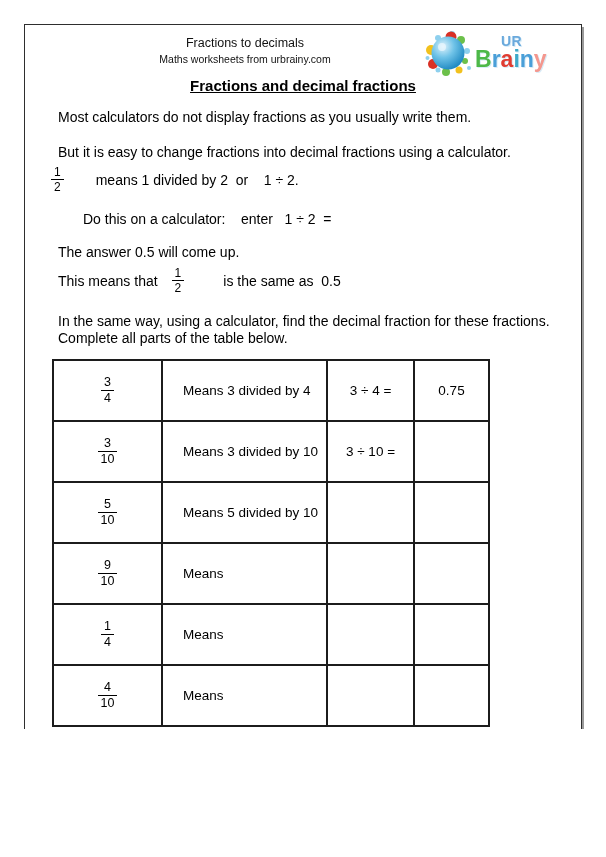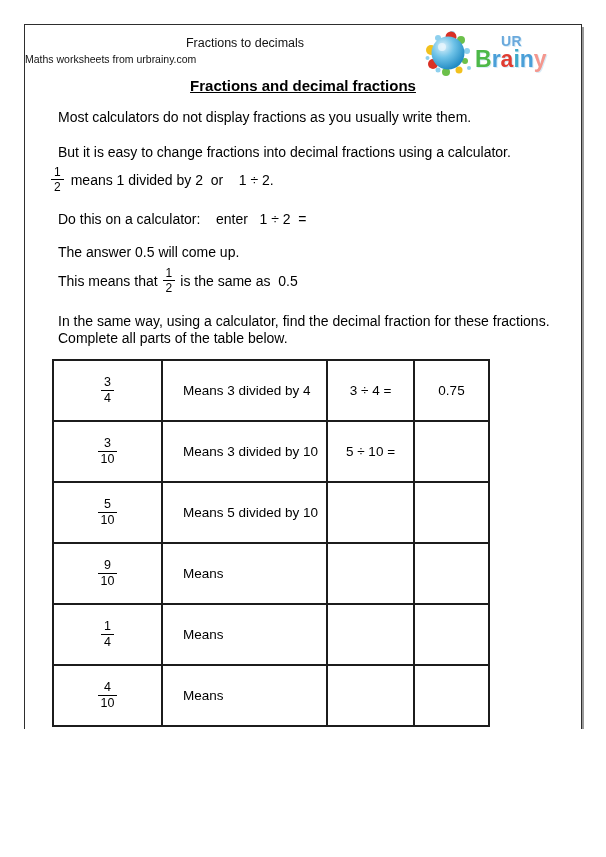--- a/index.html
+++ b/index.html
@@ -6,46 +6,46 @@
   html,body { background:#ffffff; }
   .canvas {
     position:relative; width:606px; height:729px; background:#ffffff;
     font-family:"Liberation Sans", sans-serif; color:#000;
   }
   .page {
     position:absolute; left:24px; top:24px; width:558px; height:808px;
     background:#fff; border:1.5px solid #2e2e2e;
     box-shadow:2px 3px 0 #9a9a9a;
   }
-  .pre { white-space:pre-wrap; }
+  .pre { white-space:pre-wrap;margin-left:25px; }
 
   
   .hdr-title { position:absolute; top:11px; left:0; width:440px; text-align:center; font-size:12.5px; color:#111; }
-  .hdr-sub   { position:absolute; top:28px; left:0; width:440px; text-align:left; font-size:10.5px; color:#111; }
+  .hdr-sub   { position:absolute; top:28px; left:0; width:440px; text-align:center; font-size:10.5px; color:#111; }
   .heading   { position:absolute; top:52px; left:0; width:100%; text-align:center;
                font-size:15px; font-weight:bold; text-decoration:underline; }
 
   
   .logo { position:absolute; top:2px; left:398px; width:150px; height:50px; }
   .logo svg { position:absolute; left:2px; top:1px; }
   .logo-ur { position:absolute; left:78px; top:6px; font-size:14px; font-weight:bold;
              letter-spacing:0.5px; text-shadow:1px 1px 0 #d8ecf8; }
   .logo-brainy { position:absolute; left:52px; top:19px; font-size:23px; font-weight:bold;
                  text-shadow:1px 1px 0 #d8ecf8; }
   .lc-ur{color:#6aa9dc;} .lc-b{color:#4db848;} .lc-r{color:#4a9fd8;} .lc-a{color:#e03c31;}
   .lc-i{color:#3fa9c9;} .lc-n{color:#4a9fd8;} .lc-y{color:#f4978e;}
 
   
   .para { position:absolute; left:33px; font-size:14px; color:#000; }
   .p1 { top:84px; }
   .p2 { top:119px; }
   .p3 { top:140px; left:26px; display:flex; align-items:center; gap:7px; }
   .p4 { top:186px; }
   .p5 { top:219px; }
-  .p6 { top:241px; display:flex; align-items:center; gap:5px; }
+  .p6 { top:241px; display:flex; align-items:center; gap:14px; }
   .p7 { top:288px; line-height:16.5px; }
 
   
   .frac { display:inline-block; text-align:center; font-size:12px; line-height:12px; vertical-align:middle; }
   .frac .den { border-top:1px solid #000; }
   .frac span { display:block; padding:1px 3px; }
 
   
   table.ftable {
     position:absolute; top:334px; left:27px; width:436px;
@@ -137,21 +137,21 @@
       <tbody>
         <tr>
           <td class="c-frac"><span class="tfrac"><span class="num">3</span><span class="den">4</span></span></td>
           <td class="c-means">Means 3 divided by 4</td>
           <td class="c-calc">3 ÷ 4 =</td>
           <td class="c-ans">0.75</td>
         </tr>
         <tr>
           <td class="c-frac"><span class="tfrac"><span class="num">3</span><span class="den">10</span></span></td>
           <td class="c-means">Means 3 divided by 10</td>
-          <td class="c-calc">5 ÷ 10 =</td>
+          <td class="c-calc">3 ÷ 10 =</td>
           <td class="c-ans"></td>
         </tr>
         <tr>
           <td class="c-frac"><span class="tfrac"><span class="num">5</span><span class="den">10</span></span></td>
           <td class="c-means">Means 5 divided by 10</td>
           <td class="c-calc"></td>
           <td class="c-ans"></td>
         </tr>
         <tr>
           <td class="c-frac"><span class="tfrac"><span class="num">9</span><span class="den">10</span></span></td>

